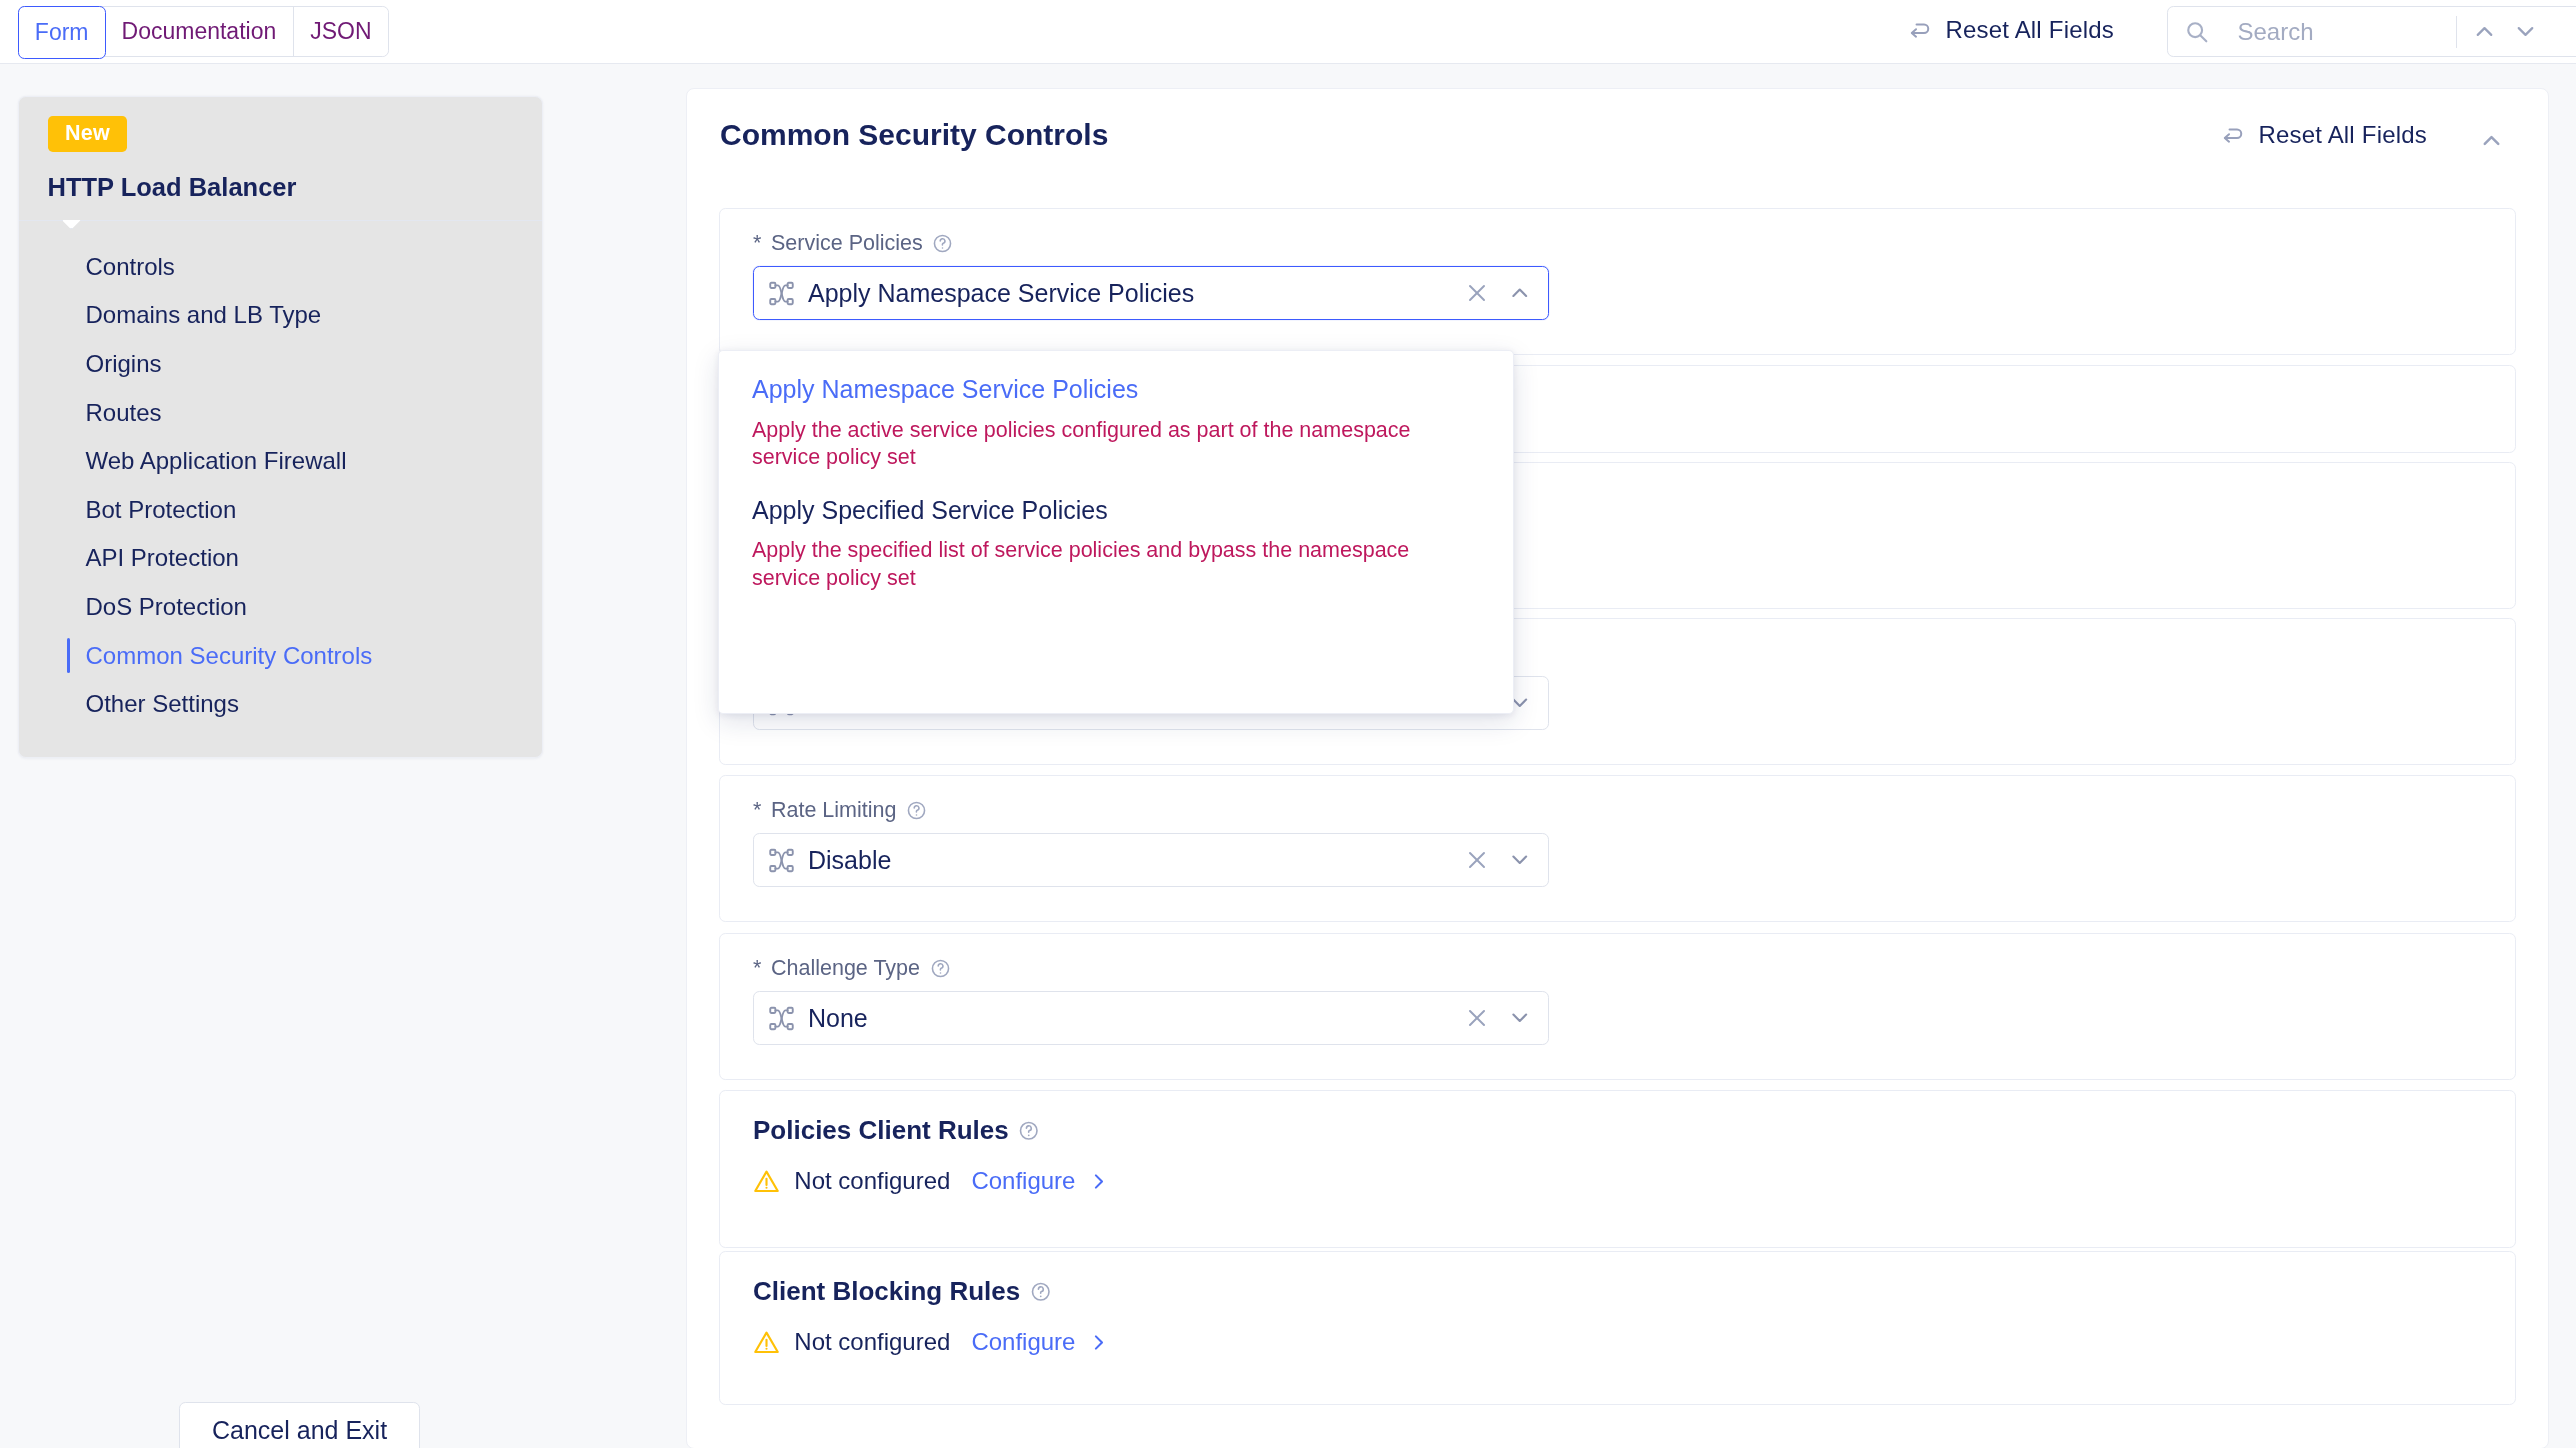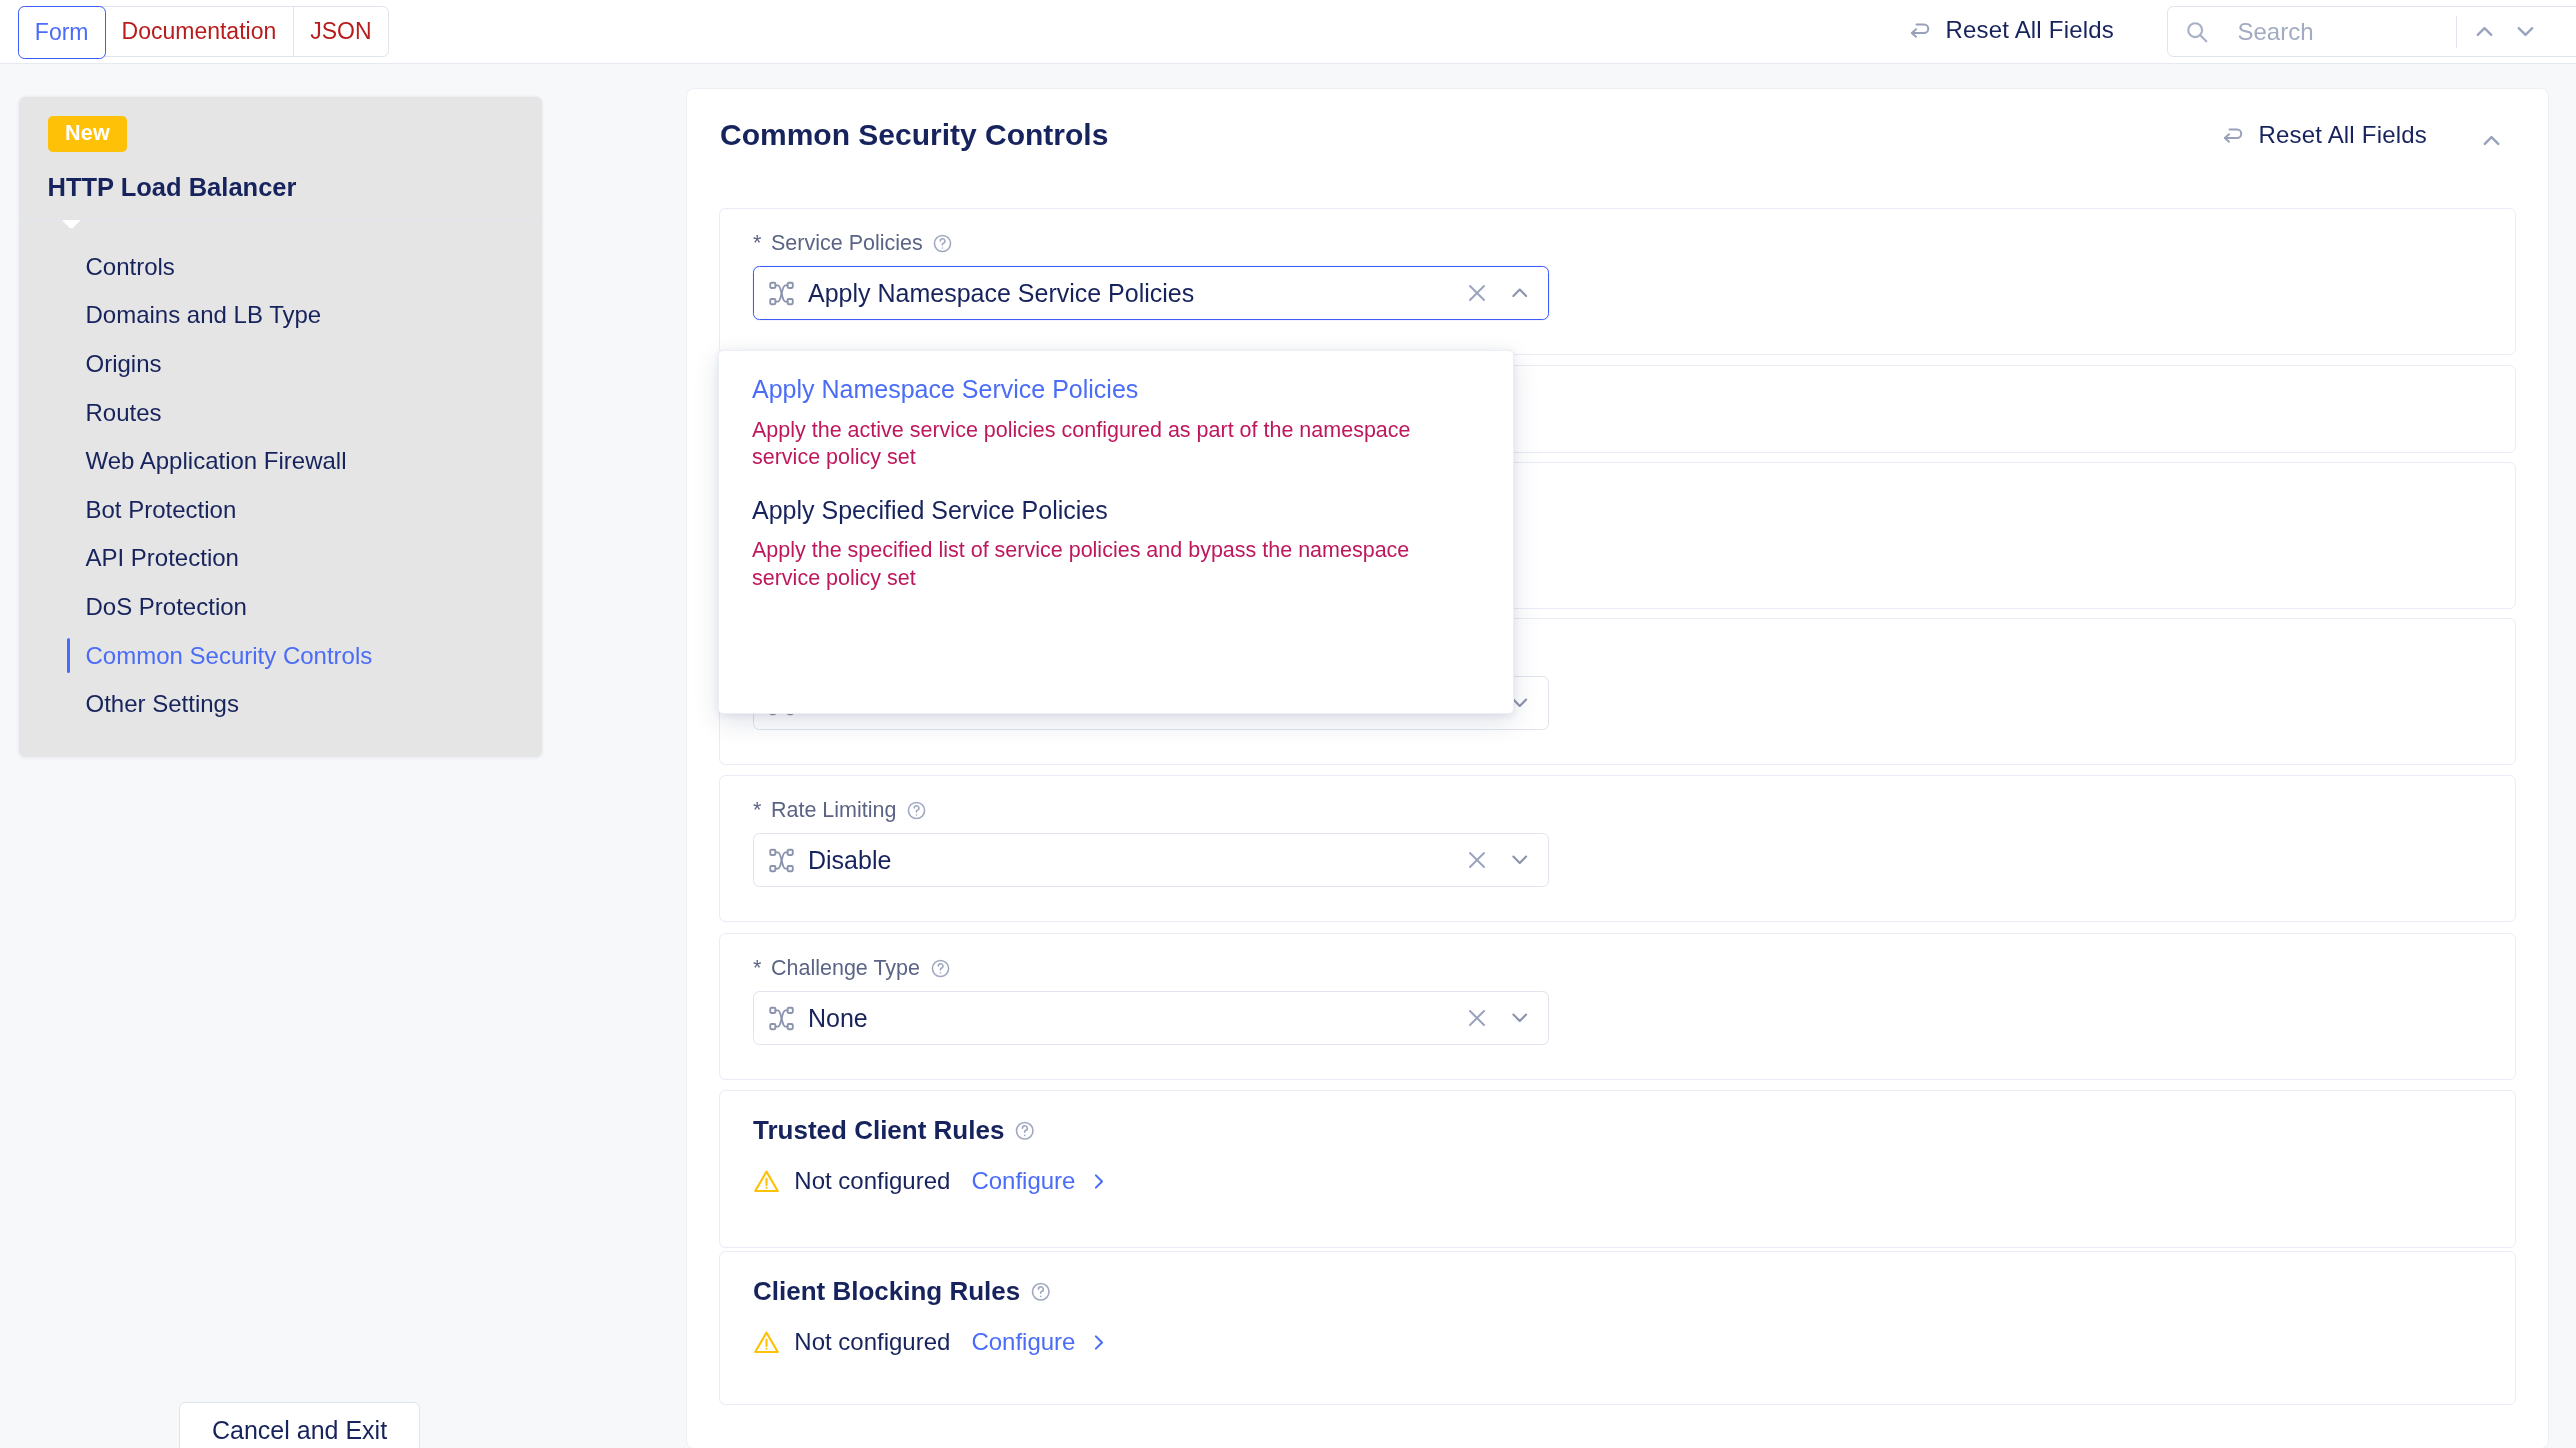--- a/index.html
+++ b/index.html
@@ -23,21 +23,21 @@
     display: flex;
     border: 0.8px solid #dfe3ec;
     border-radius: 6.4px;
     background: #ffffff;
     overflow: visible;
   }
   .seg {
     display: flex; align-items: center; justify-content: center;
     height: 49px;
     font-size: 23px;
-    color: #b91c1c;
+    color: #701a75;
     background: #ffffff;
     border-right: 0.8px solid #dfe3ec;
     cursor: pointer;
   }
   .seg:last-child { border-right: none; border-radius: 0 6.4px 6.4px 0; }
   .seg.w-form { width: 88px; }
   .seg.w-doc  { width: 189px; }
   .seg.w-json { width: 94px; border-radius: 0 6.4px 6.4px 0; }
   .seg.active {
     color: #4a6cf7;
@@ -467,21 +467,21 @@
           <line x1="19" y1="5" x2="5" y2="19"></line>
       </svg>
       <svg class="sel-chev" viewBox="0 0 24 24" fill="none" stroke="currentColor" stroke-width="2" stroke-linecap="round" stroke-linejoin="round">
         <polyline points="6 9 12 15 18 9"></polyline>
       </svg>
     </div>
   </div>
 
   <div class="fcard" style="top:1001px;height:158px;">
     <div class="sub-title">
-      <span>Trusted Client Rules</span>
+      <span>Policies Client Rules</span>
       <svg class="help-ico" viewBox="0 0 24 24" fill="none" stroke="currentColor" stroke-width="1.8">
         <circle cx="12" cy="12" r="9.2"></circle>
         <path d="M9.4 9.2a2.7 2.7 0 1 1 3.4 2.6c-.6.2-.9.7-.9 1.4v.5" stroke-linecap="round"></path>
         <circle cx="12" cy="17.1" r=".95" fill="currentColor" stroke="none"></circle>
       </svg>
     </div>
     <div class="notconf-row">
       <svg class="warn-ico" viewBox="0 0 24 24" fill="none" stroke="currentColor" stroke-width="1.9" stroke-linejoin="round">
         <path d="M12 3.2 22 20.4H2z"></path>
         <line x1="12" y1="9.6" x2="12" y2="15" stroke-linecap="round"></line>

